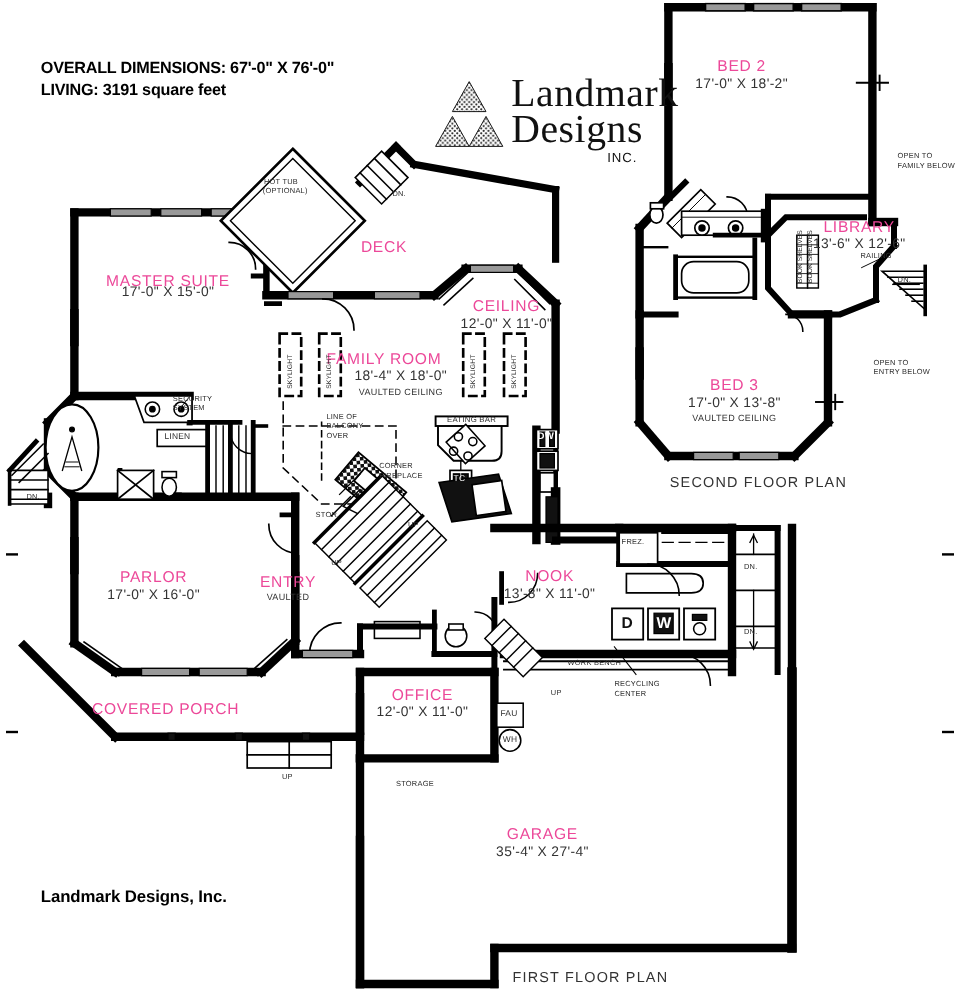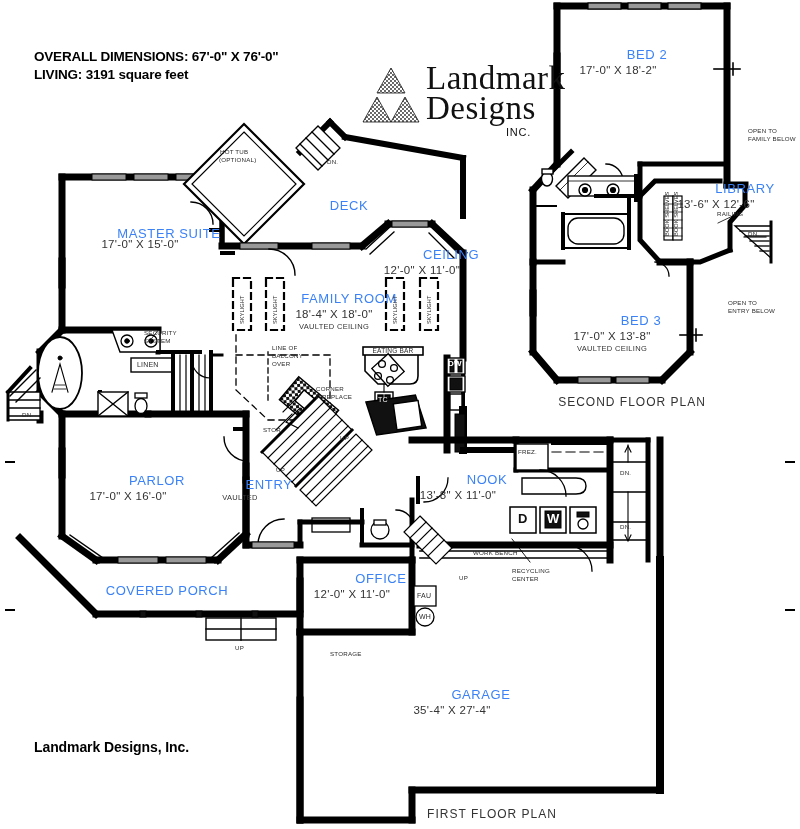--- a/index.html
+++ b/index.html
@@ -24,23 +24,22 @@
   .lbl{
     position:absolute;
     color:#2b2b2b;
     white-space:nowrap;
     line-height:1.12;
     letter-spacing:.2px;
   }
   .lbl.c{ transform:translateX(-50%); text-align:center; }
   .room-name{
     font-size:13px;
-    color:#3b82f6;
+    color:#ec4899;
     letter-spacing:.6px;
-    margin-left:29px;
   }
   .room-dim{
     font-size:11.5px;
     color:#333;
     letter-spacing:.3px;
   }
   .room-note{
     font-size:7.5px;
     color:#333;
     letter-spacing:.3px;

